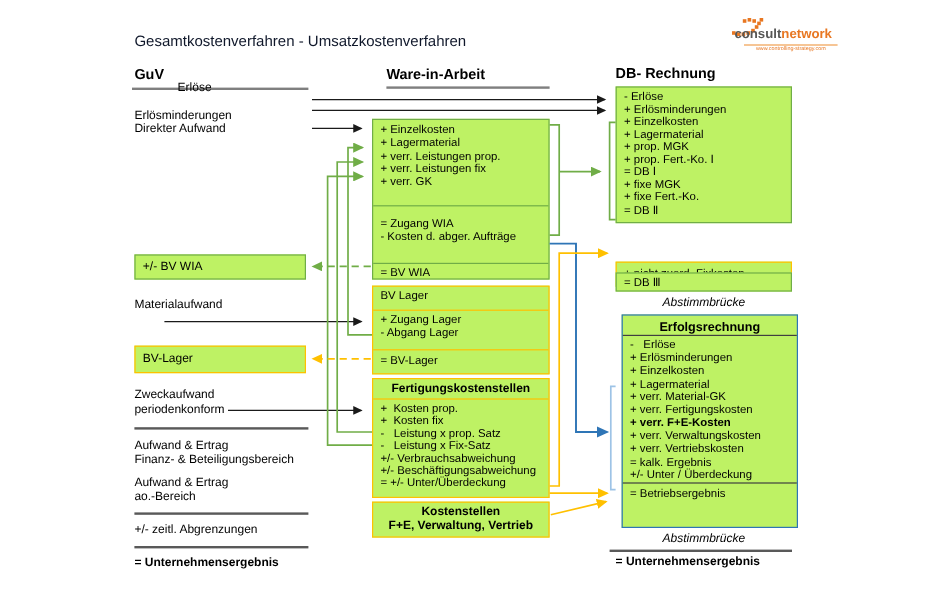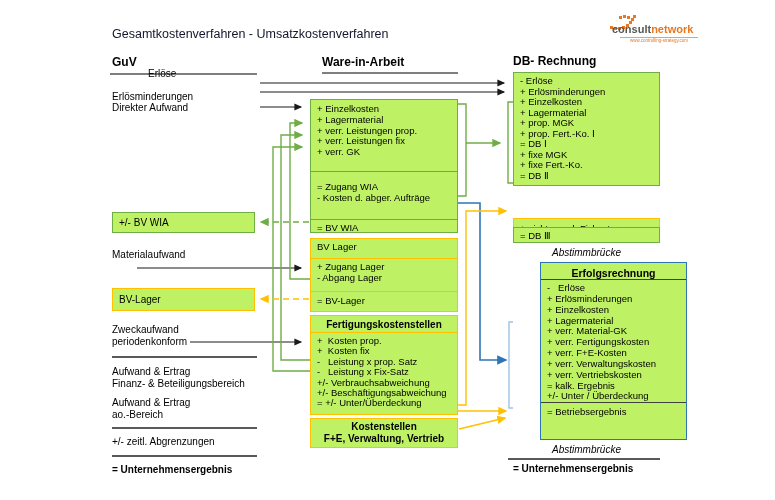--- a/index.html
+++ b/index.html
@@ -164,31 +164,31 @@
   <div class="abs box yellow-b vcenter" style="left:513px;top:198px;width:147px;height:21px;font-size:9.5px;margin-top:20px;">
     <span>+ nicht zuord. Fixkosten</span>
   </div>
 
   <div class="abs box green-b vcenter" style="left:513px;top:227px;width:147px;height:16px;font-size:9.5px;">
     <span>= DB Ⅲ</span>
   </div>
 
   <div class="abs italic center" style="left:513px;top:247px;width:147px;font-size:10px;">Abstimmbrücke</div>
 
-  <div class="abs box blue-b" style="left:540px;top:262px;width:147px;height:178px;">
+  <div class="abs box blue-b" style="left:518px;top:262px;width:147px;height:178px;">
     <div class="center bold" style="font-size:10.5px;padding-top:4px;line-height:12px;">Erfolgsrechnung</div>
     <div class="div-dark"></div>
     <div style="padding:3px 3px 0 6px;height:119px;">
       <div class="row" style="line-height:10.85px;">-&nbsp;&nbsp;&nbsp;Erlöse</div>
       <div class="row" style="line-height:10.85px;">+ Erlösminderungen</div>
       <div class="row" style="line-height:10.85px;">+ Einzelkosten</div>
       <div class="row" style="line-height:10.85px;">+ Lagermaterial</div>
       <div class="row" style="line-height:10.85px;">+ verr. Material-GK</div>
       <div class="row" style="line-height:10.85px;">+ verr. Fertigungskosten</div>
-      <div class="row" style="line-height:10.85px;">+ verr. F+E-Kosten</div>
+      <div class="row" style="line-height:10.85px;font-weight:bold;">+ verr. F+E-Kosten</div>
       <div class="row" style="line-height:10.85px;">+ verr. Verwaltungskosten</div>
       <div class="row" style="line-height:10.85px;">+ verr. Vertriebskosten</div>
       <div class="row" style="line-height:10.85px;">= kalk. Ergebnis</div>
       <div class="row" style="line-height:10.85px;">+/- Unter / Überdeckung</div>
     </div>
     <div class="div-dark"></div>
     <div style="padding:4px 3px 0 6px;">
       <div class="row">= Betriebsergebnis</div>
     </div>
   </div>

